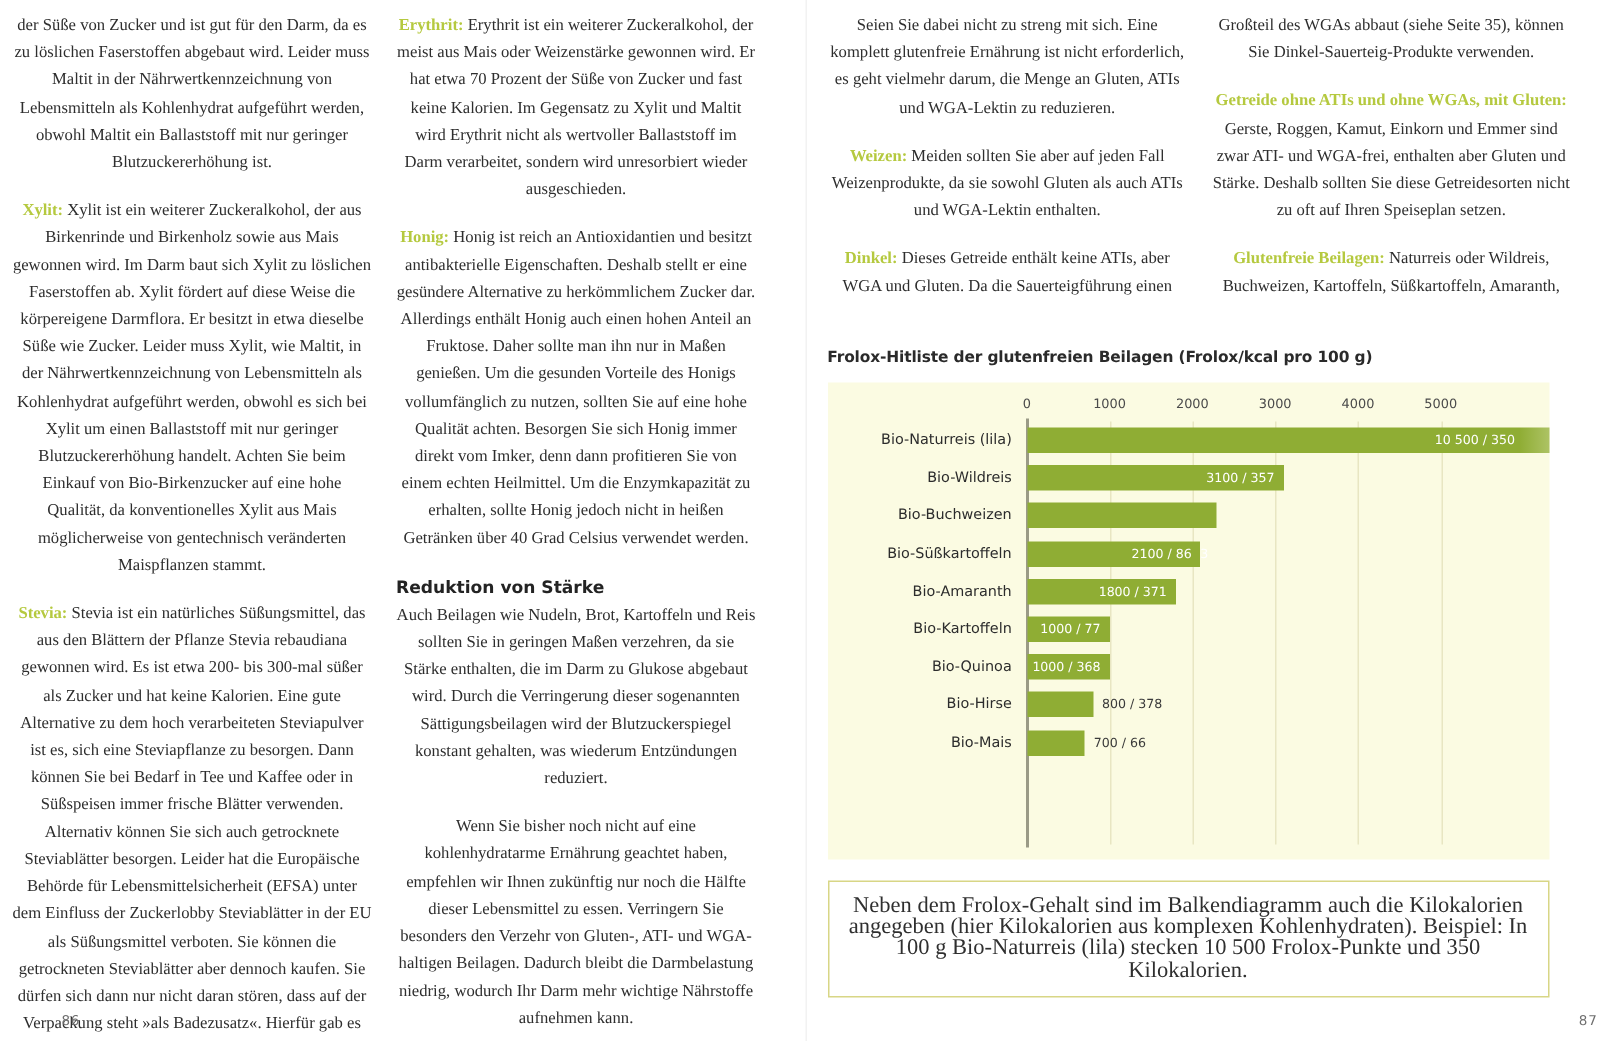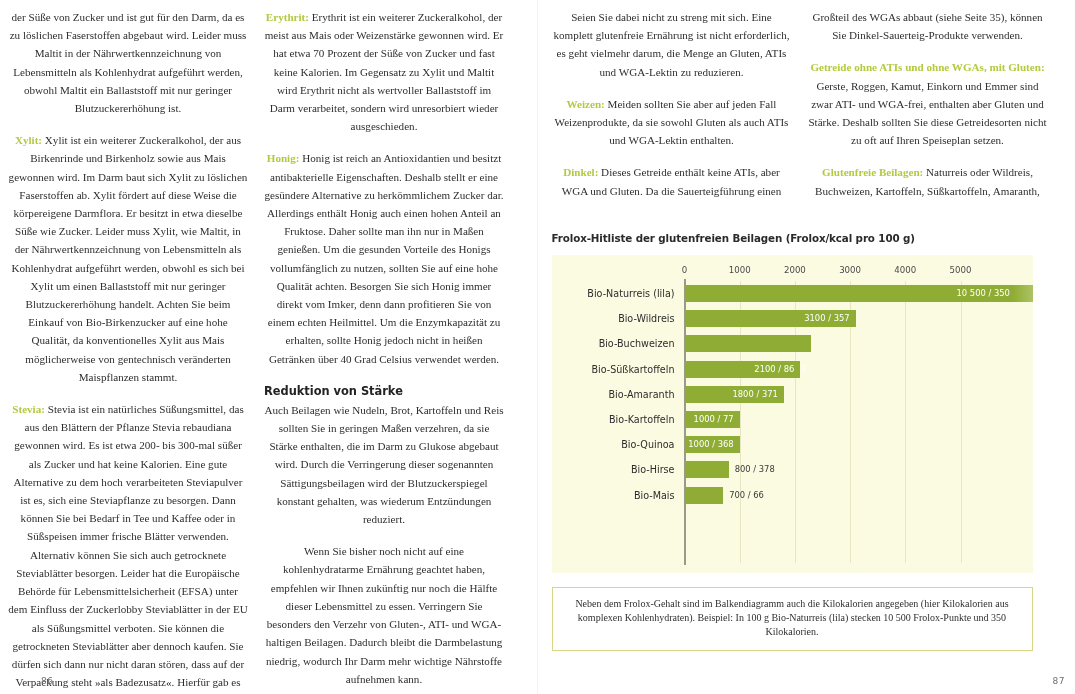--- a/index.html
+++ b/index.html
@@ -150,21 +150,21 @@
 
   .chart-caption{
     margin-top:14px;
     border:1px solid #d8d686;
     background:#ffffff;
     box-sizing:border-box;
     width:481px;
     padding:9px 11px 10px 11px;
   }
   .chart-caption p{
-    font-size:10px;
+    font-size:15px;
     line-height:14.2px;
     margin:0;
     color:#2f2f2f;
   }
 </style>
 </head>
 <body>
 
 <div class="spread">
 

